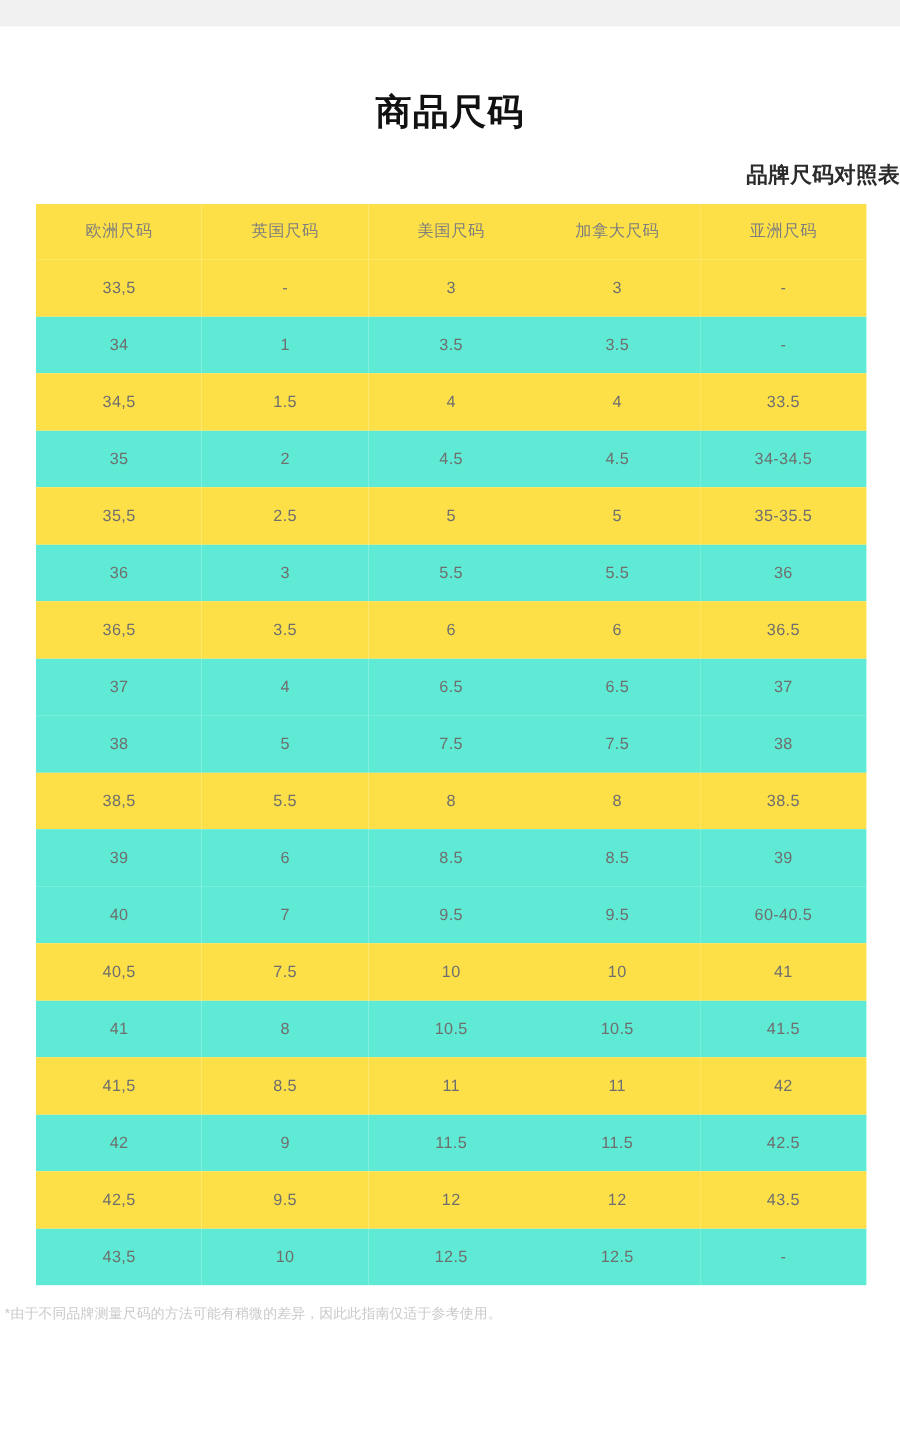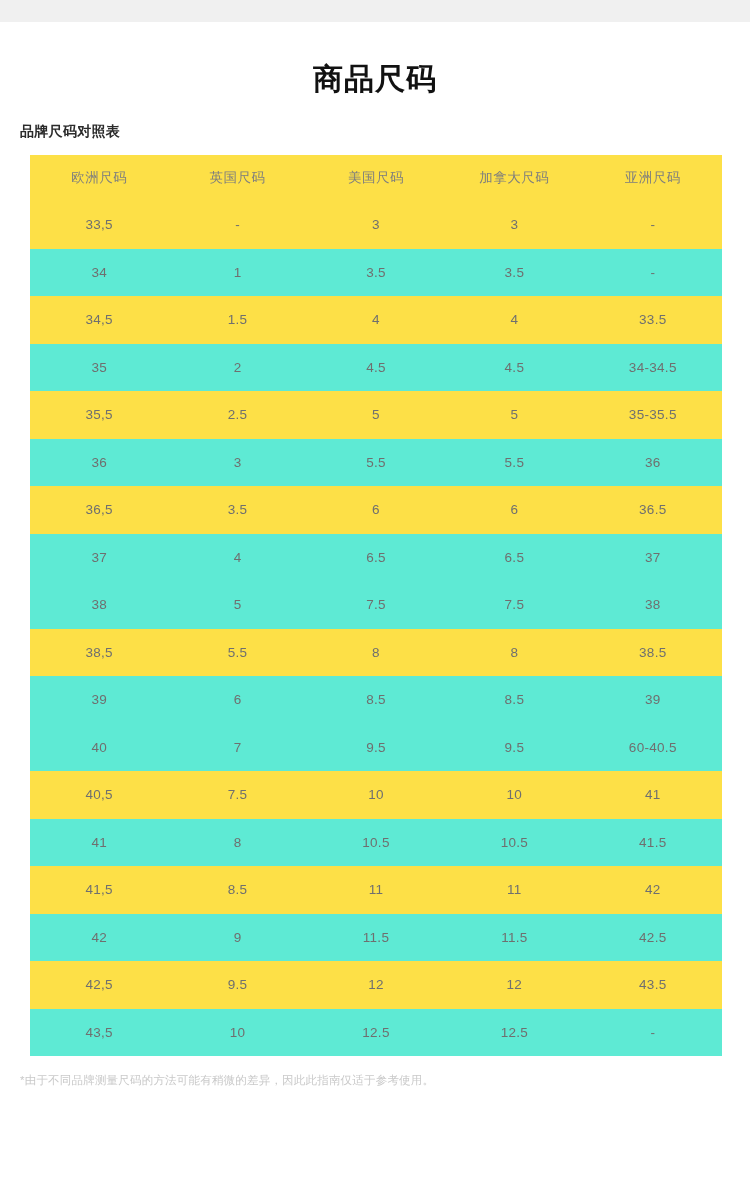--- a/index.html
+++ b/index.html
@@ -31,33 +31,34 @@
   }
 
   
   .page-title {
     text-align: center;
     font-size: 30px;
     font-weight: bold;
     color: #111111;
     letter-spacing: 1px;
     margin: 0;
-    padding-top: 36px;
+    padding-top: 51px;
     line-height: 42px;
   }
 
   
   .section-subtitle {
-    font-size: 14px;
+    font-size: 18px;
     font-weight: bold;
     color: #2b2b2b;
     margin: 0;
     padding: 20px 0 0 20px;
     line-height: 22px;
     letter-spacing: 0.3px;
+    text-align: right;
   }
 
   
   .table-wrap {
     margin: 13px 28px 0 30px;
   }
   table.size-table {
     width: 692px;
     border-collapse: collapse;
     table-layout: fixed;
@@ -88,21 +89,21 @@
   }
   table.size-table tbody tr.even td {
     background: #5eead4;
   }
 
   
   .footnote {
     font-size: 11.5px;
     color: #c9c9c9;
     margin: 0;
-    padding: 15px 0 0 20px;
+    padding: 15px 0 0 4px;
     line-height: 18px;
     letter-spacing: 0.2px;
   }
 </style>
 </head>
 <body>
 
 <div class="top-strip"></div>
 
 <div class="page">

